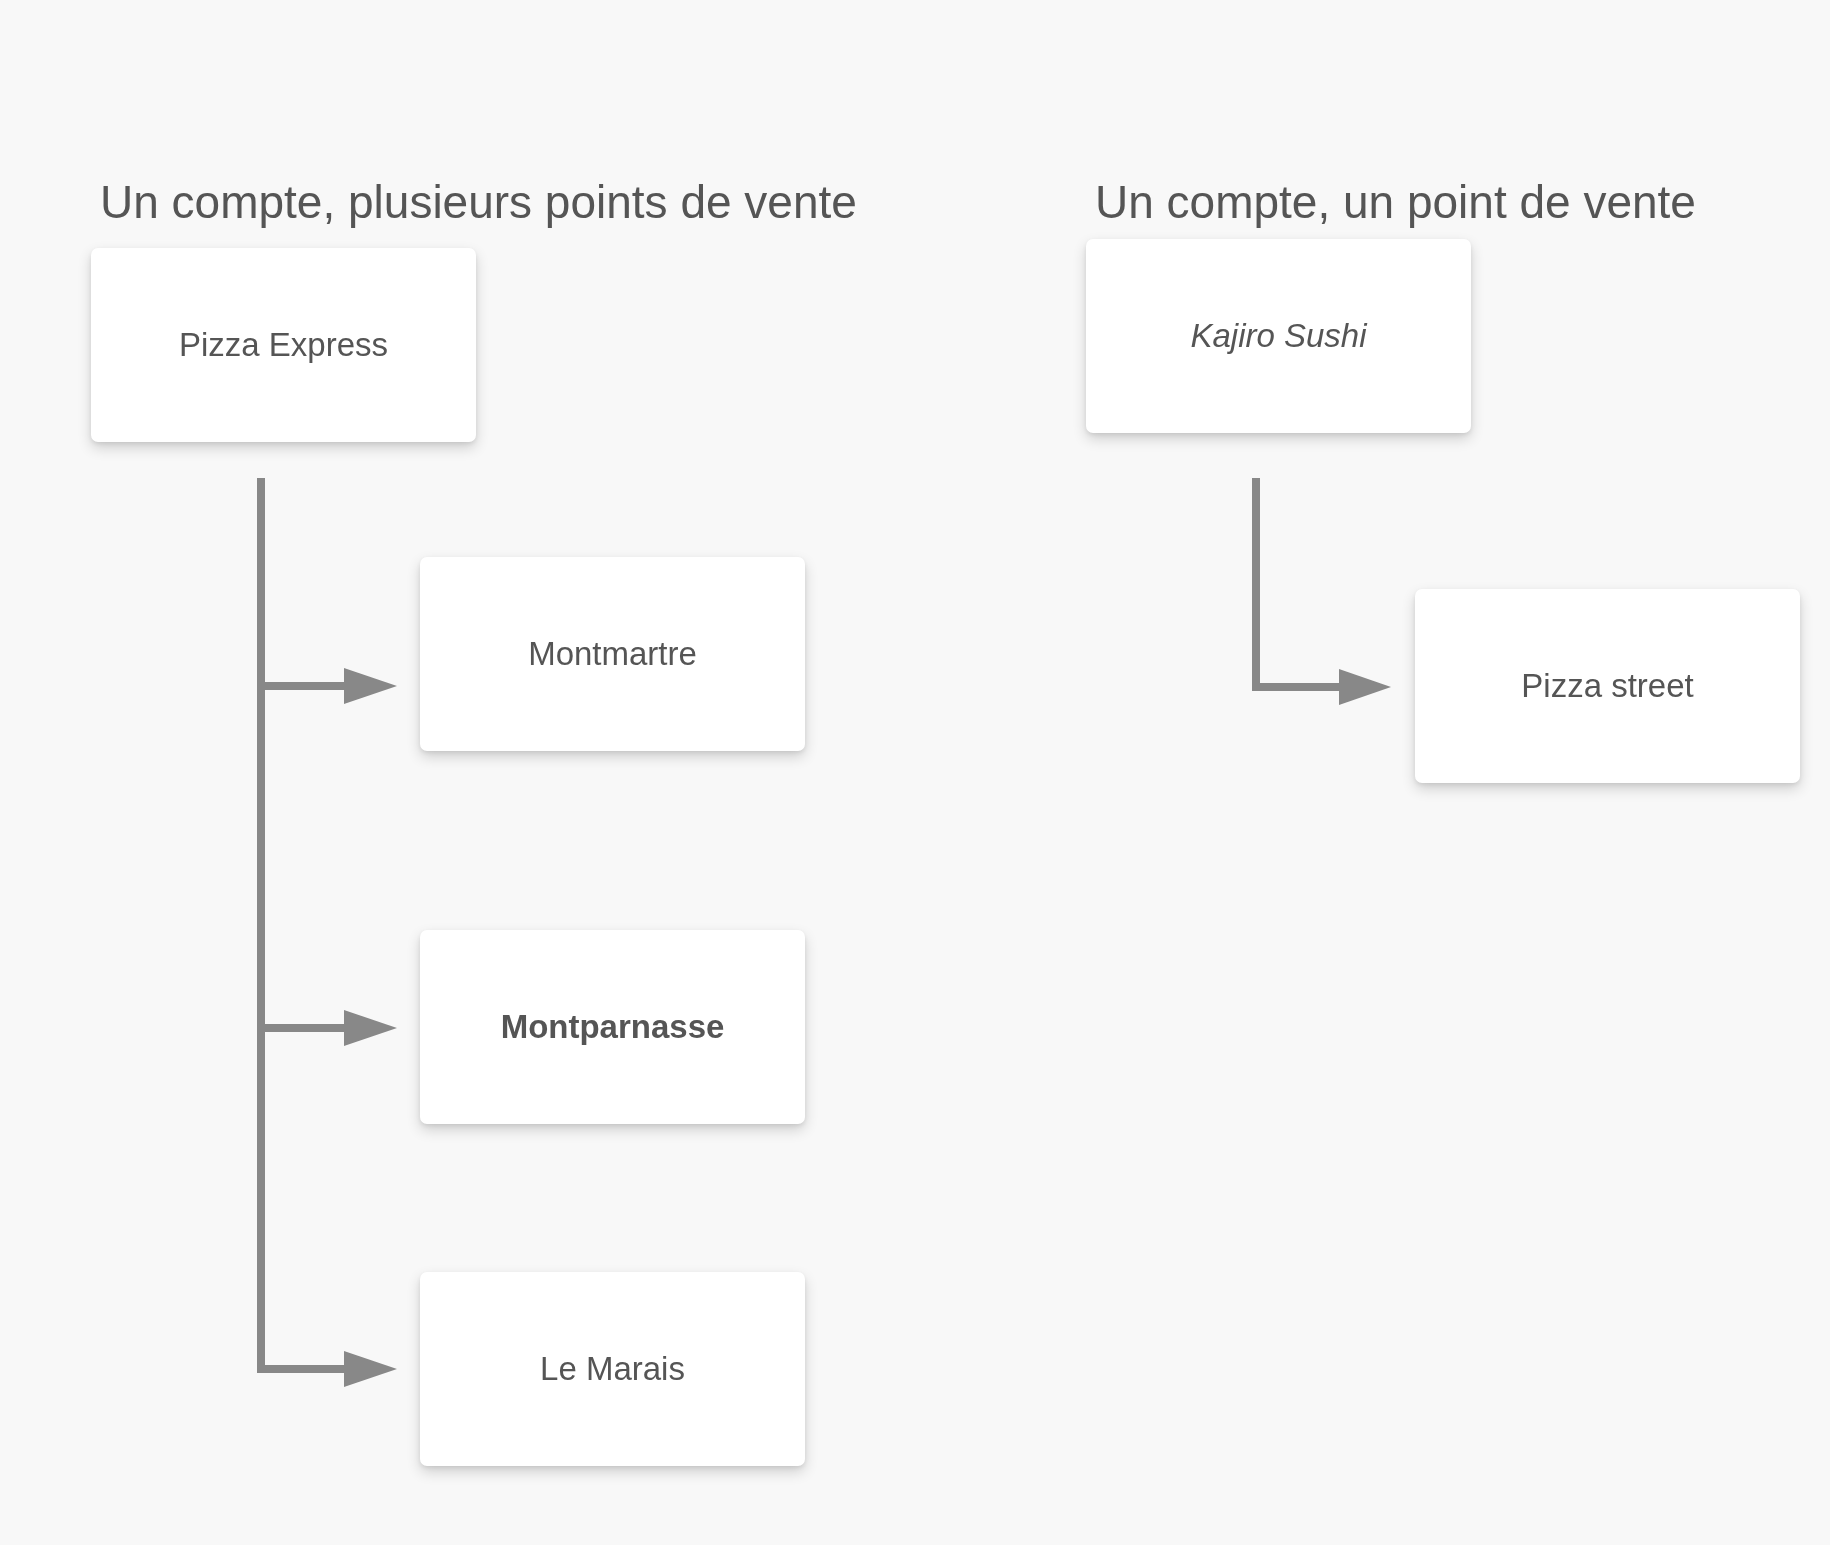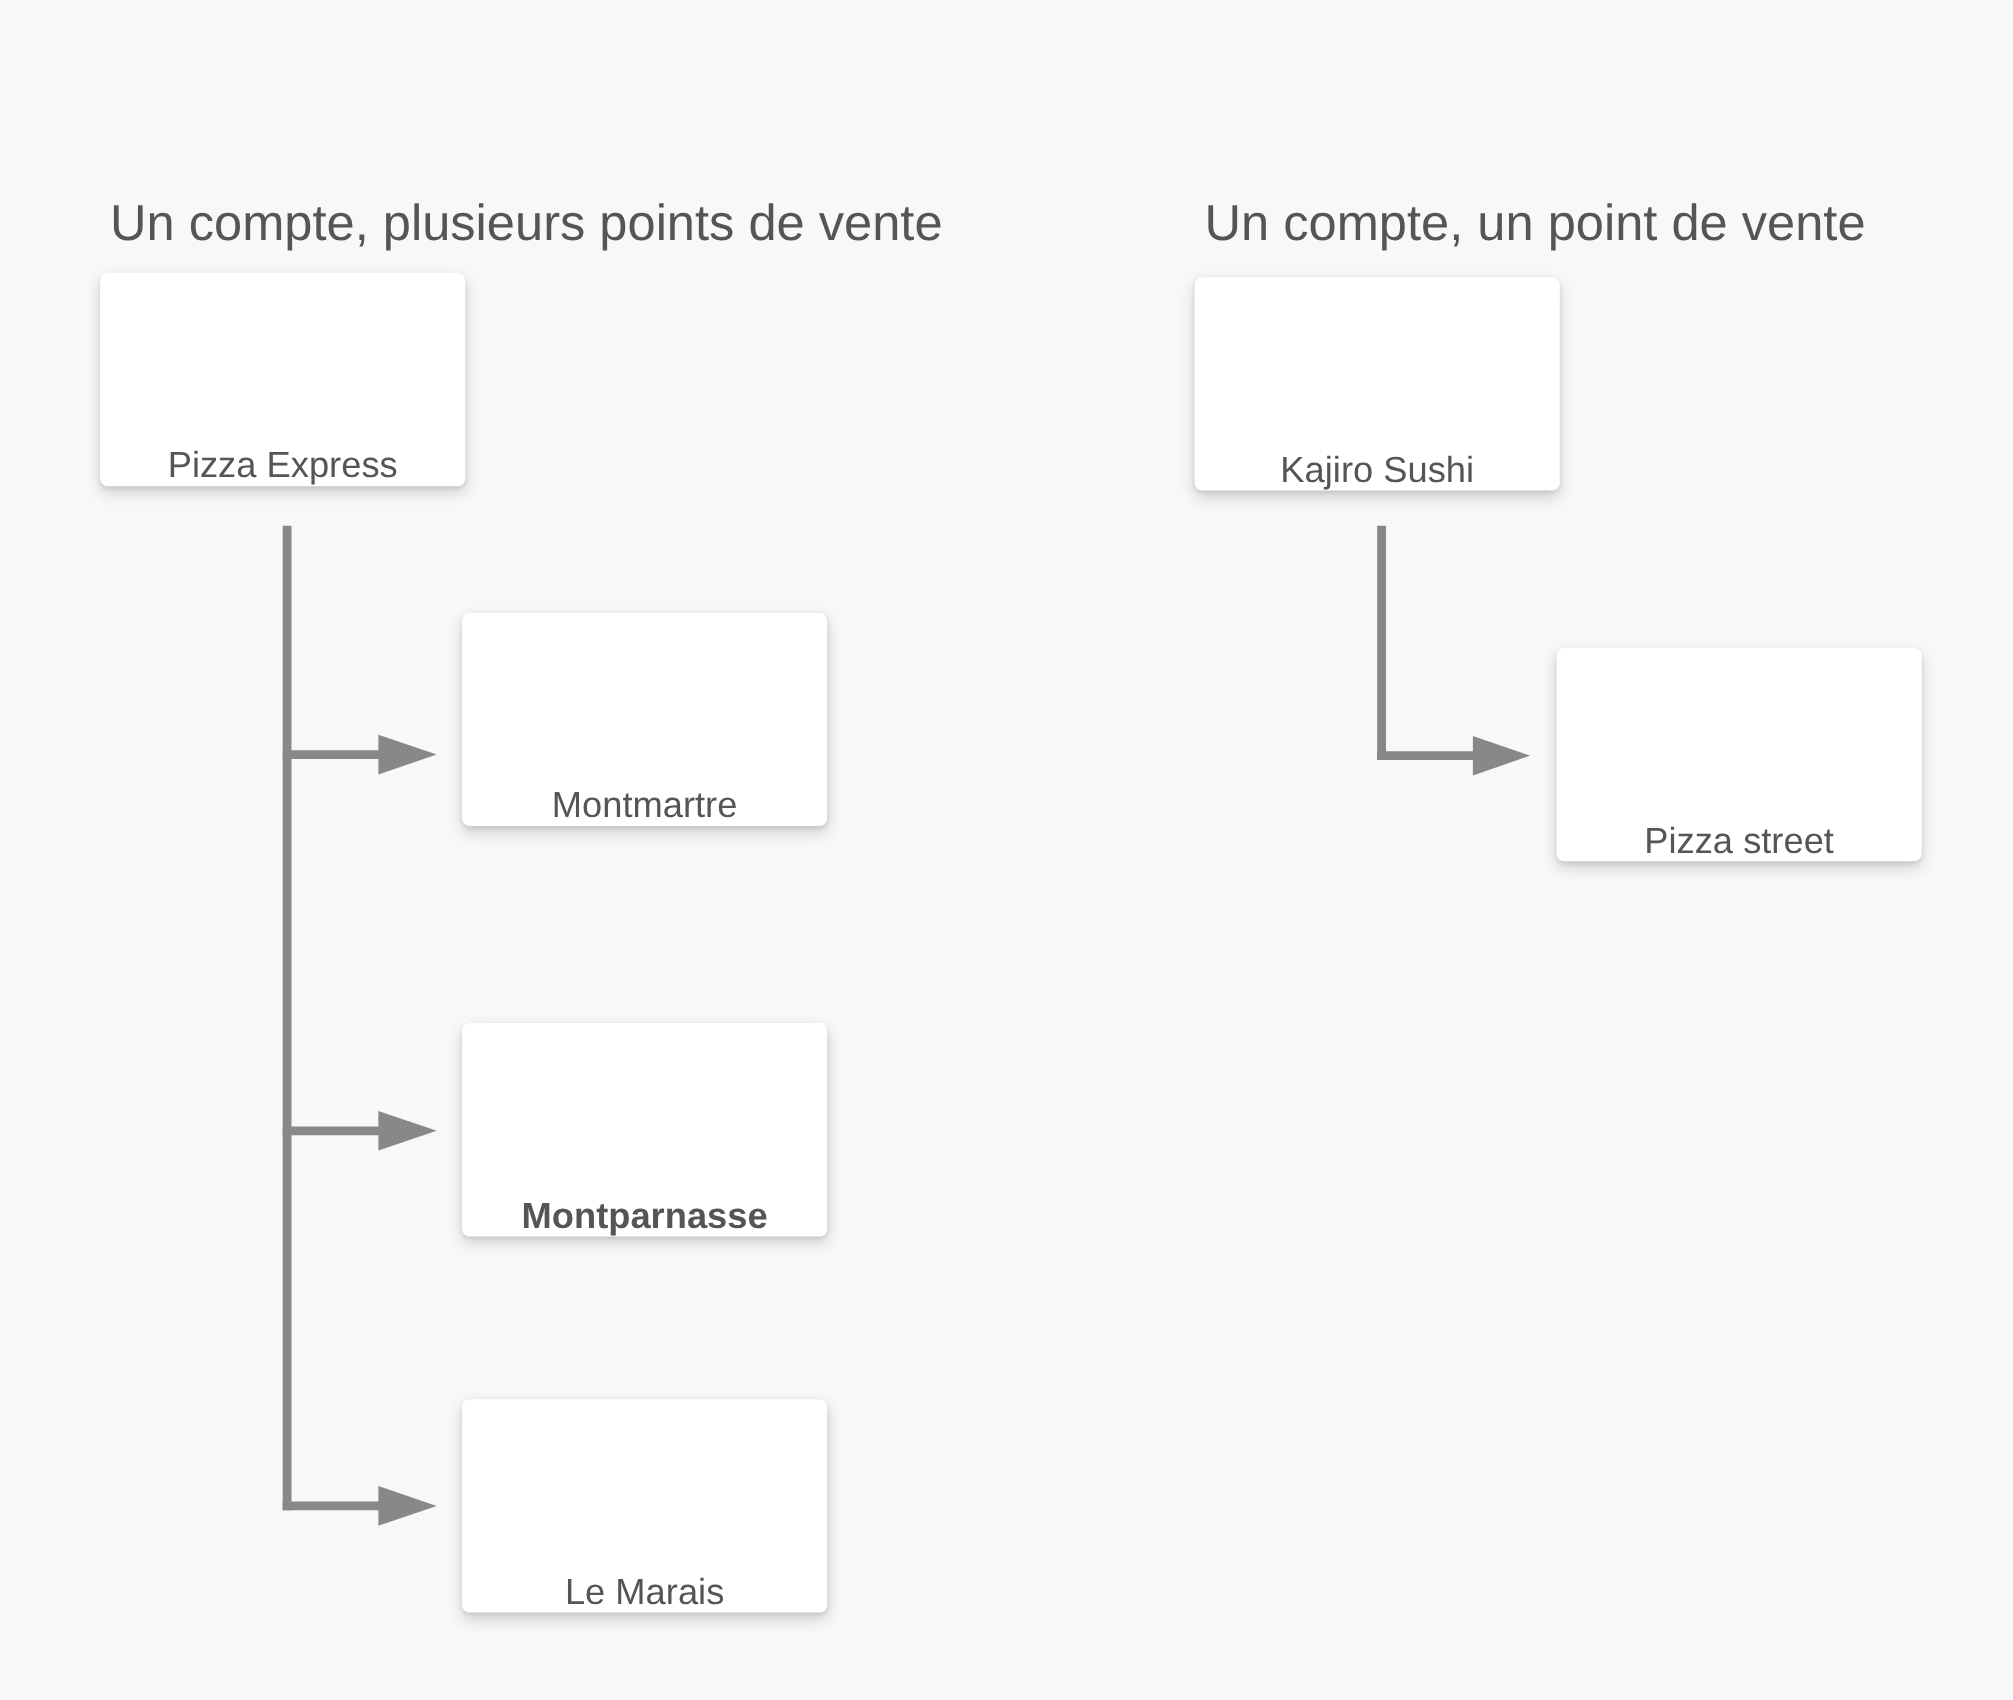--- a/index.html
+++ b/index.html
@@ -7,24 +7,24 @@
     width: 1830px; height: 1545px; position: relative; overflow: hidden;
     background: #f8f8f8;
     font-family: "Liberation Sans", "DejaVu Sans", sans-serif;
     color: #555555;
   }
   .title {
     position: absolute; top: 172px; height: 60px; line-height: 60px;
     font-size: 46px; white-space: nowrap; color: #555555;
   }
   .node {
-    position: absolute; width: 332px; height: 194px;
+    position: absolute; width: 385px; height: 194px;
     background: #ffffff; border-radius: 7px;
     box-shadow: 0 6px 14px rgba(0,0,0,0.16), 0 2px 4px rgba(0,0,0,0.08);
-    display: flex; align-items: flex-end; justify-content: center;
+    display: flex; align-items: center; justify-content: center;
     font-size: 33px; color: #555555; white-space: nowrap;
   }
   svg.connectors { position: absolute; left: 0; top: 0; }
 </style>
 </head>
 <body>
 
 <div>
   <div class="title" style="left:100px;">Un compte, plusieurs points de vente</div>
 
@@ -41,21 +41,21 @@
   </div>
 
   <div class="node" style="left:420px; top:1272px;">
     <span>Le Marais</span>
   </div>
 </div>
 
 <div>
   <div class="title" style="left:1095px;text-align:center;">Un compte, un point de vente</div>
 
-  <div class="node" style="left:1086px; top:252px;">
+  <div class="node" style="left:1086px; top:239px;font-style:italic;">
     <span>Kajiro Sushi</span>
   </div>
 
   <div class="node" style="left:1415px; top:589px;">
     <span>Pizza street</span>
   </div>
 </div>
 
 <svg class="connectors" width="1830" height="1545" viewBox="0 0 1830 1545">
   <g fill="none" stroke="#888888" stroke-width="8">

